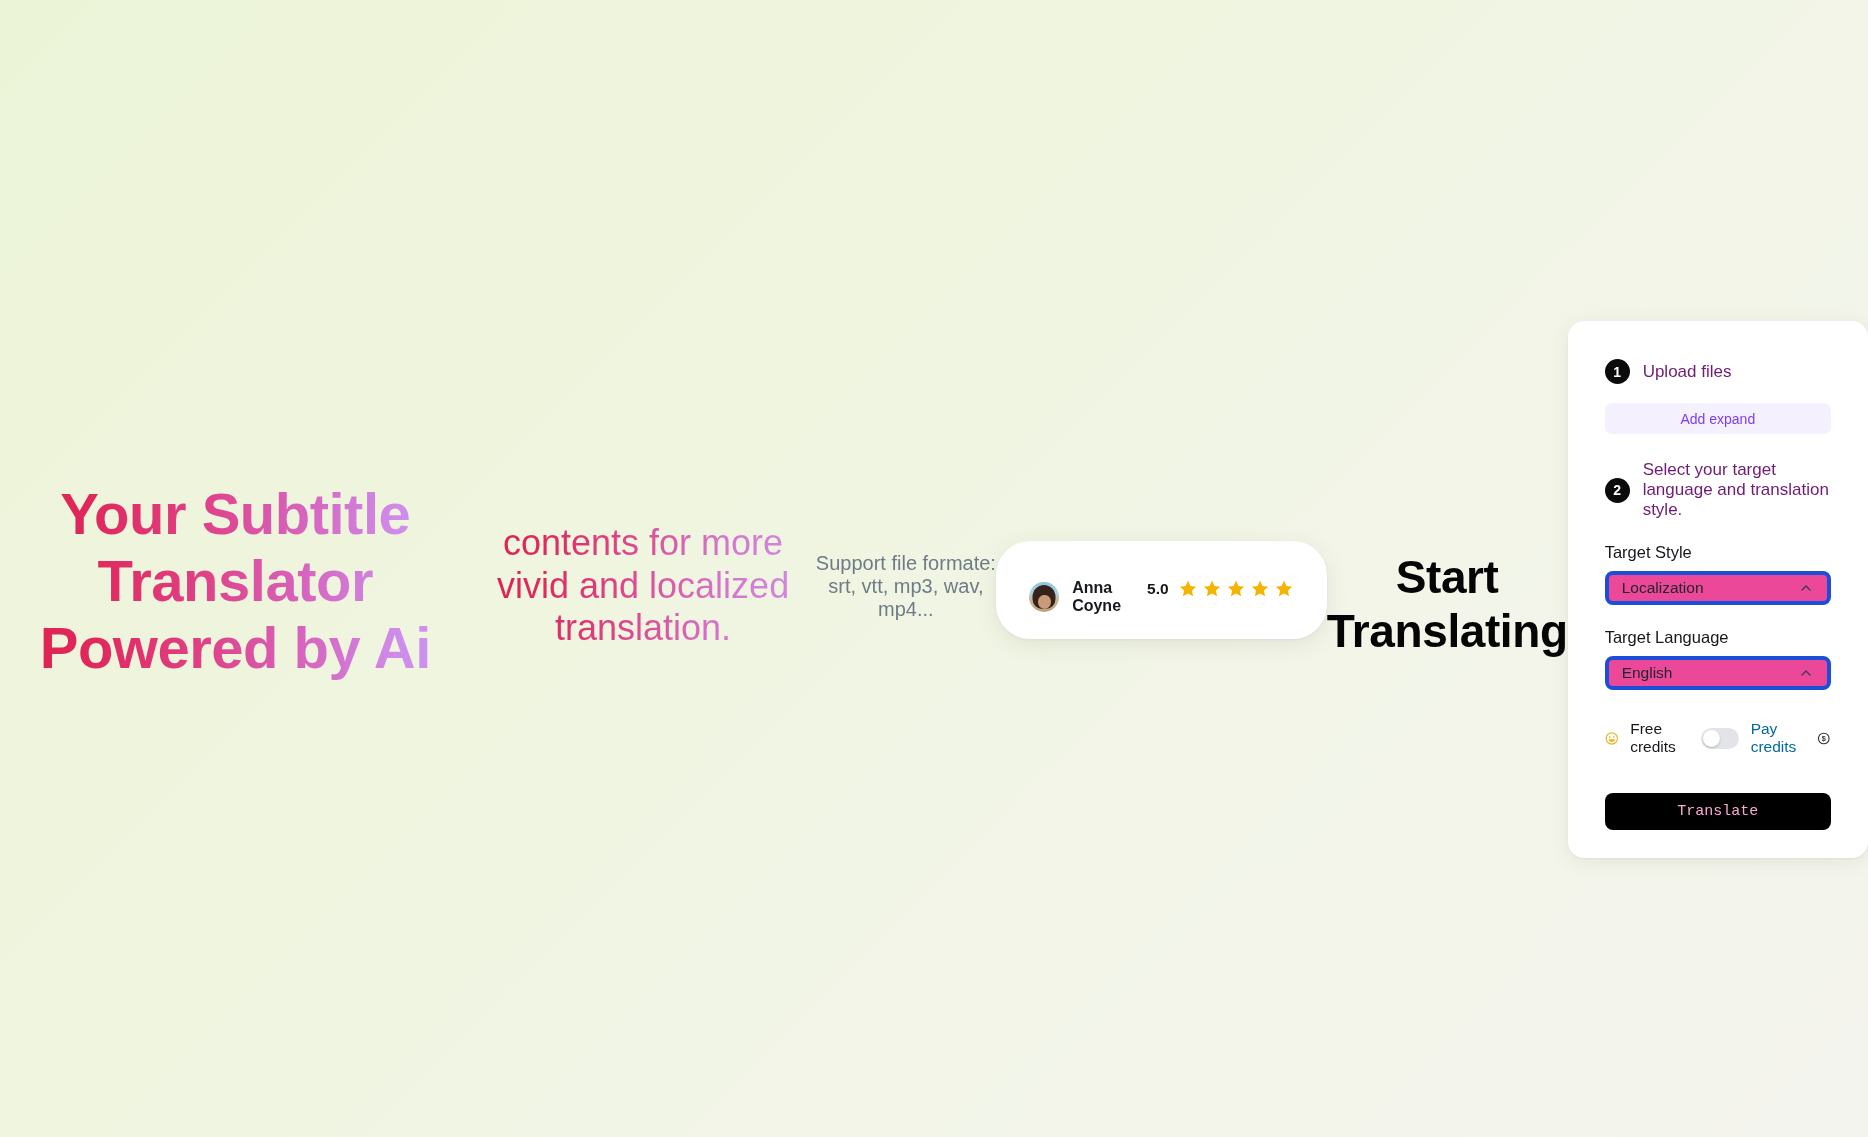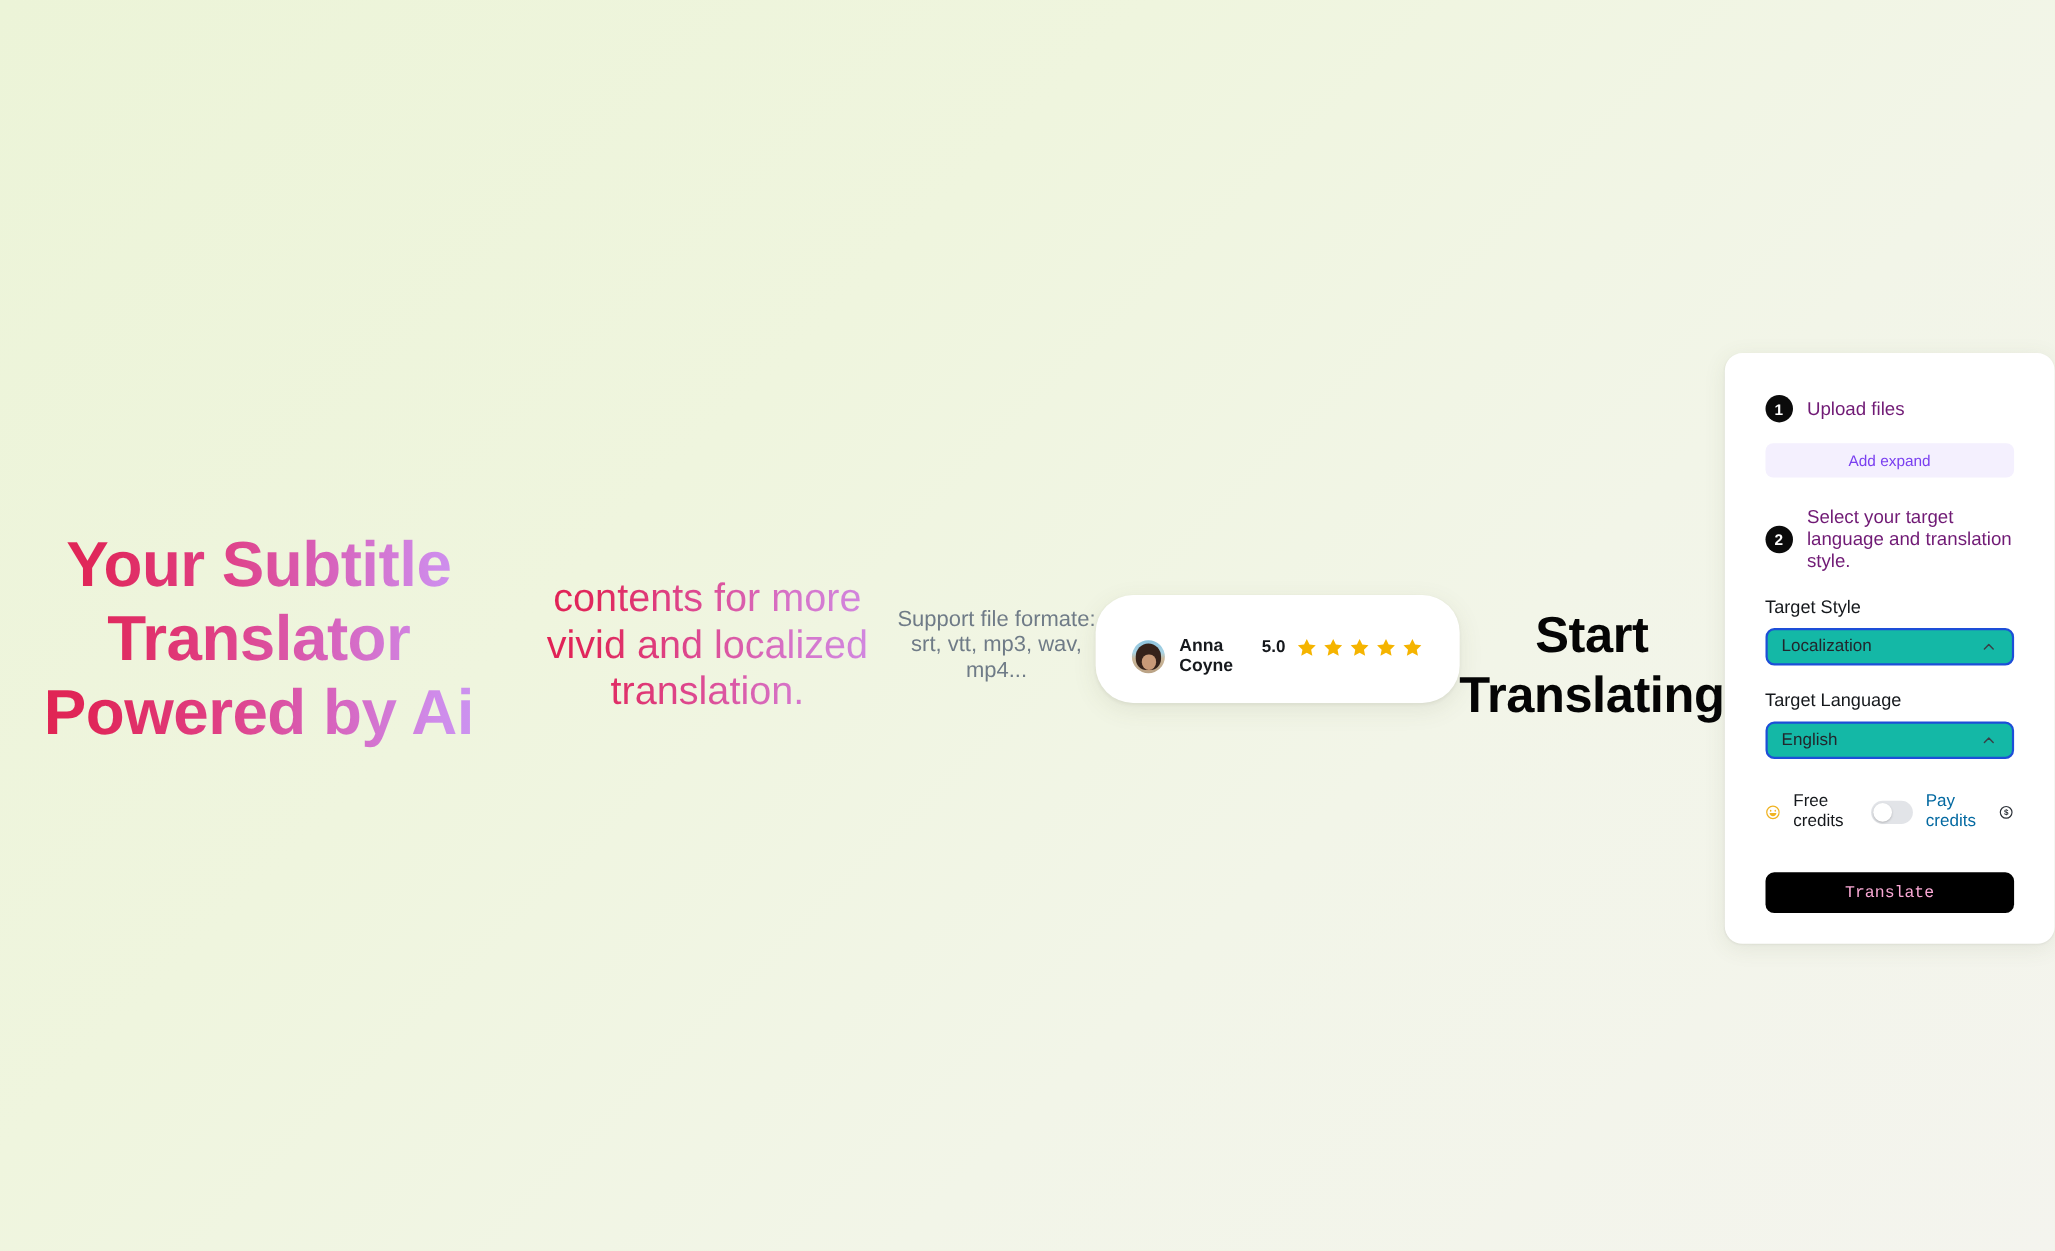--- a/index.html
+++ b/index.html
@@ -193,23 +193,23 @@
   .field-label {
     margin-top: 23px;
     font-size: 16.5px;
     color: #15181c;
   }
 
   .select-box {
     margin-top: 9px;
     width: 100%;
     height: 34px;
-    border: 2px solid #1d4ed8;
+    border: 4px solid #1d4ed8;
     border-radius: 8px;
-    background: #14b8a6;
+    background: #ec4899;
     display: flex;
     align-items: center;
     justify-content: space-between;
     padding: 0 13px 0 13px;
     cursor: pointer;
   }
   .select-value { font-size: 15.5px; color: #22262c; }
   .chev { width: 16px; height: 16px; flex: none; }
 
   

